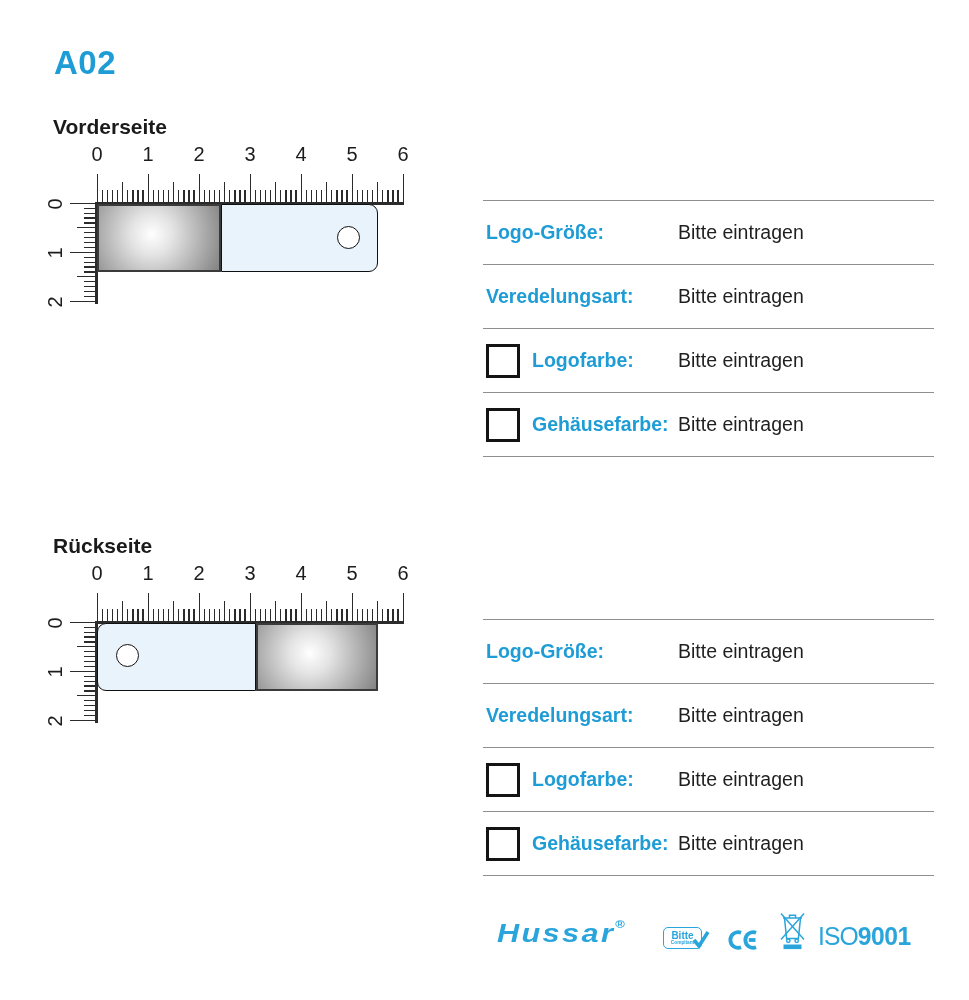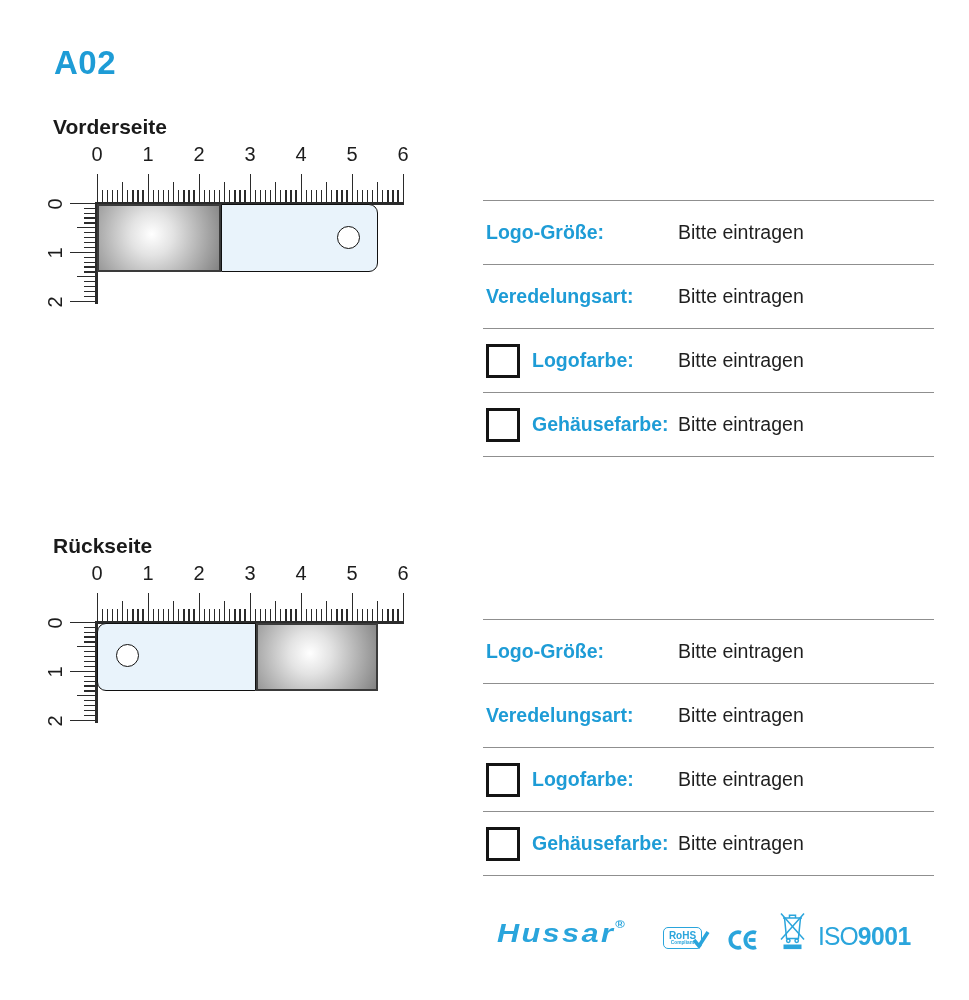--- a/index.html
+++ b/index.html
@@ -336,21 +336,21 @@
         <span class="spec-checkbox"></span>
         <span class="spec-label">Gehäusefarbe:</span>
         <span class="spec-value">Bitte eintragen</span>
       </div>
     </div>
   </div>
 
   <div class="brand-logo"><span>Hussar</span><span class="brand-reg">®</span></div>
 
   <div class="rohs-badge">
-    <span class="rohs-title">RoHS</span>
+    <span class="rohs-title">Bitte</span>
     <span class="rohs-sub">Compliant</span>
   </div>
   <svg class="rohs-check" width="18" height="19" viewBox="0 0 18 19">
     <path d="M2 10 L7 16 L16 2" fill="none" stroke="#2aa5dc" stroke-width="3.6"></path>
   </svg>
 
   <svg class="ce-mark" width="31" height="20" viewBox="0 0 34 22">
     <path d="M16.5 3 A 8.6 8.6 0 1 0 16.5 19" fill="none" stroke="#2aa5dc" stroke-width="4.2"></path>
     <path d="M33 3 A 8.6 8.6 0 1 0 33 19" fill="none" stroke="#2aa5dc" stroke-width="4.2"></path>
     <path d="M25 11 L 32.4 11" fill="none" stroke="#2aa5dc" stroke-width="4.2"></path>

